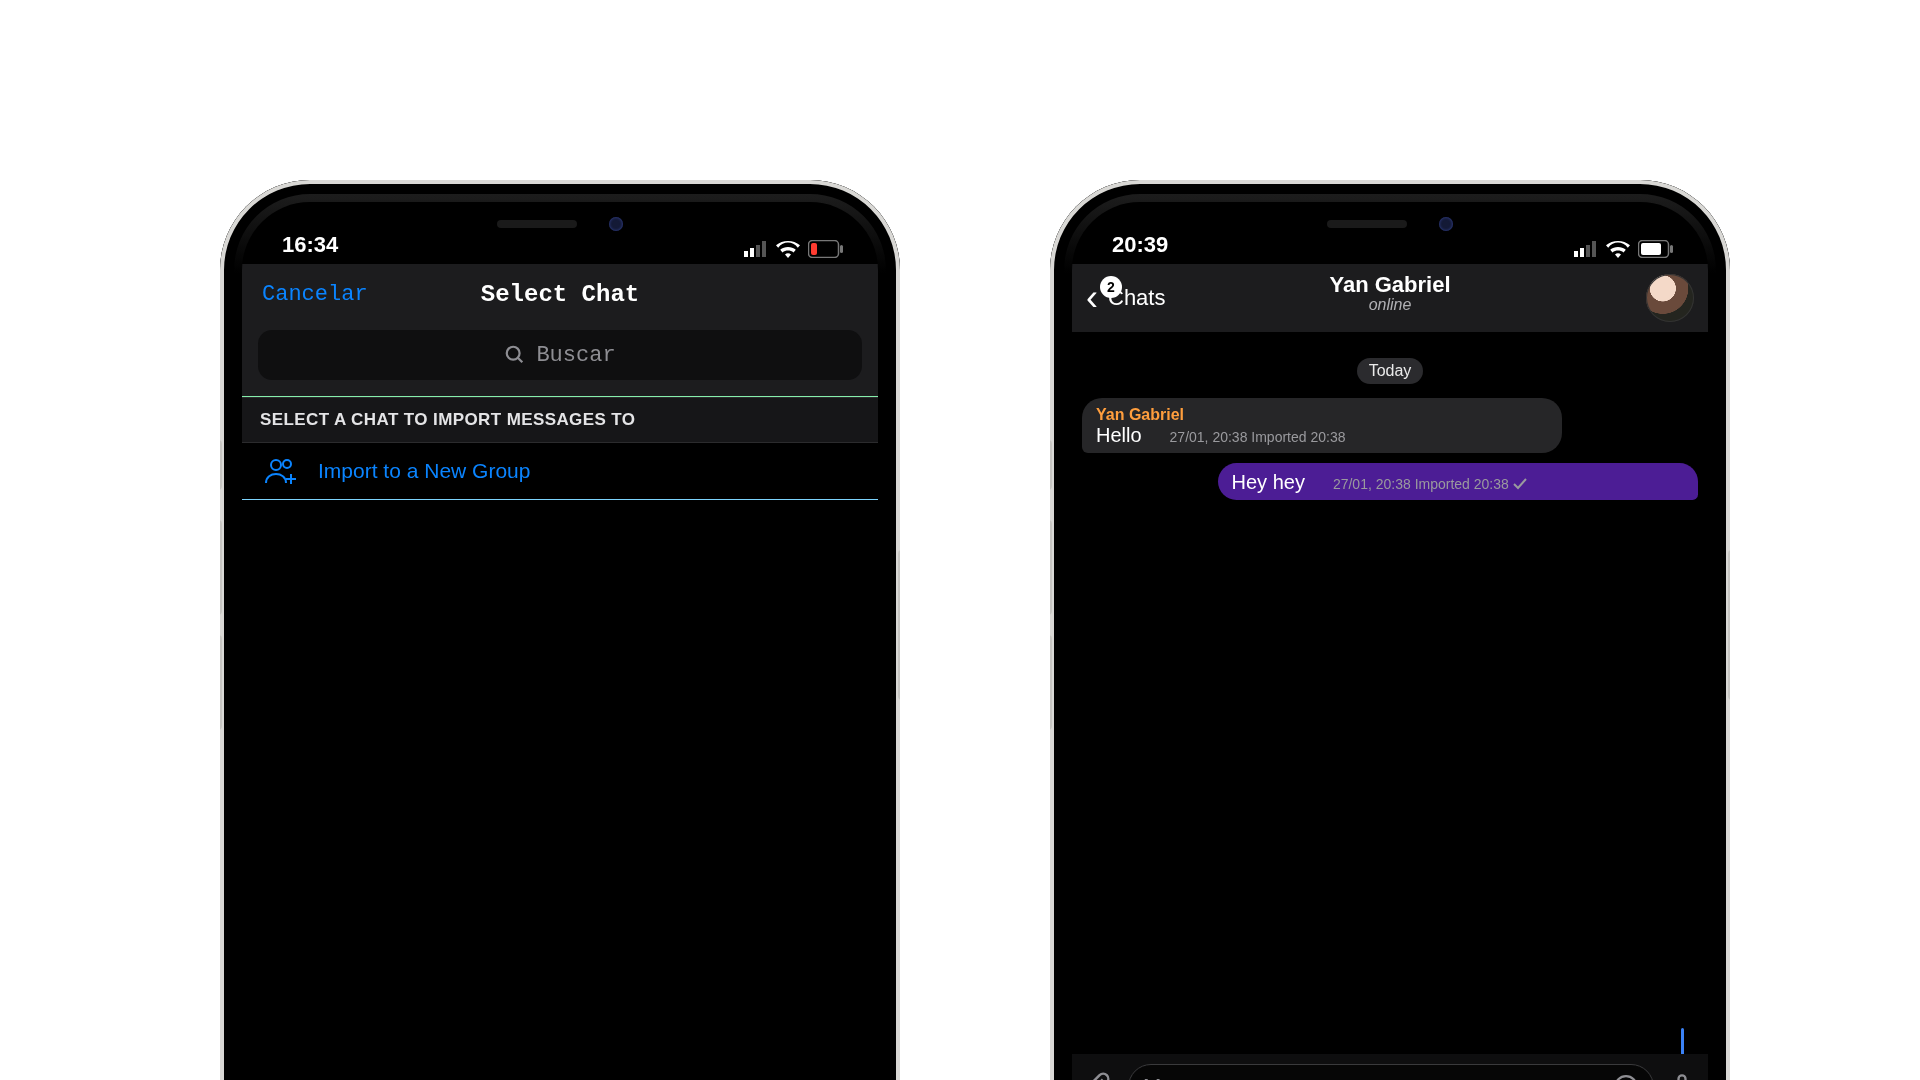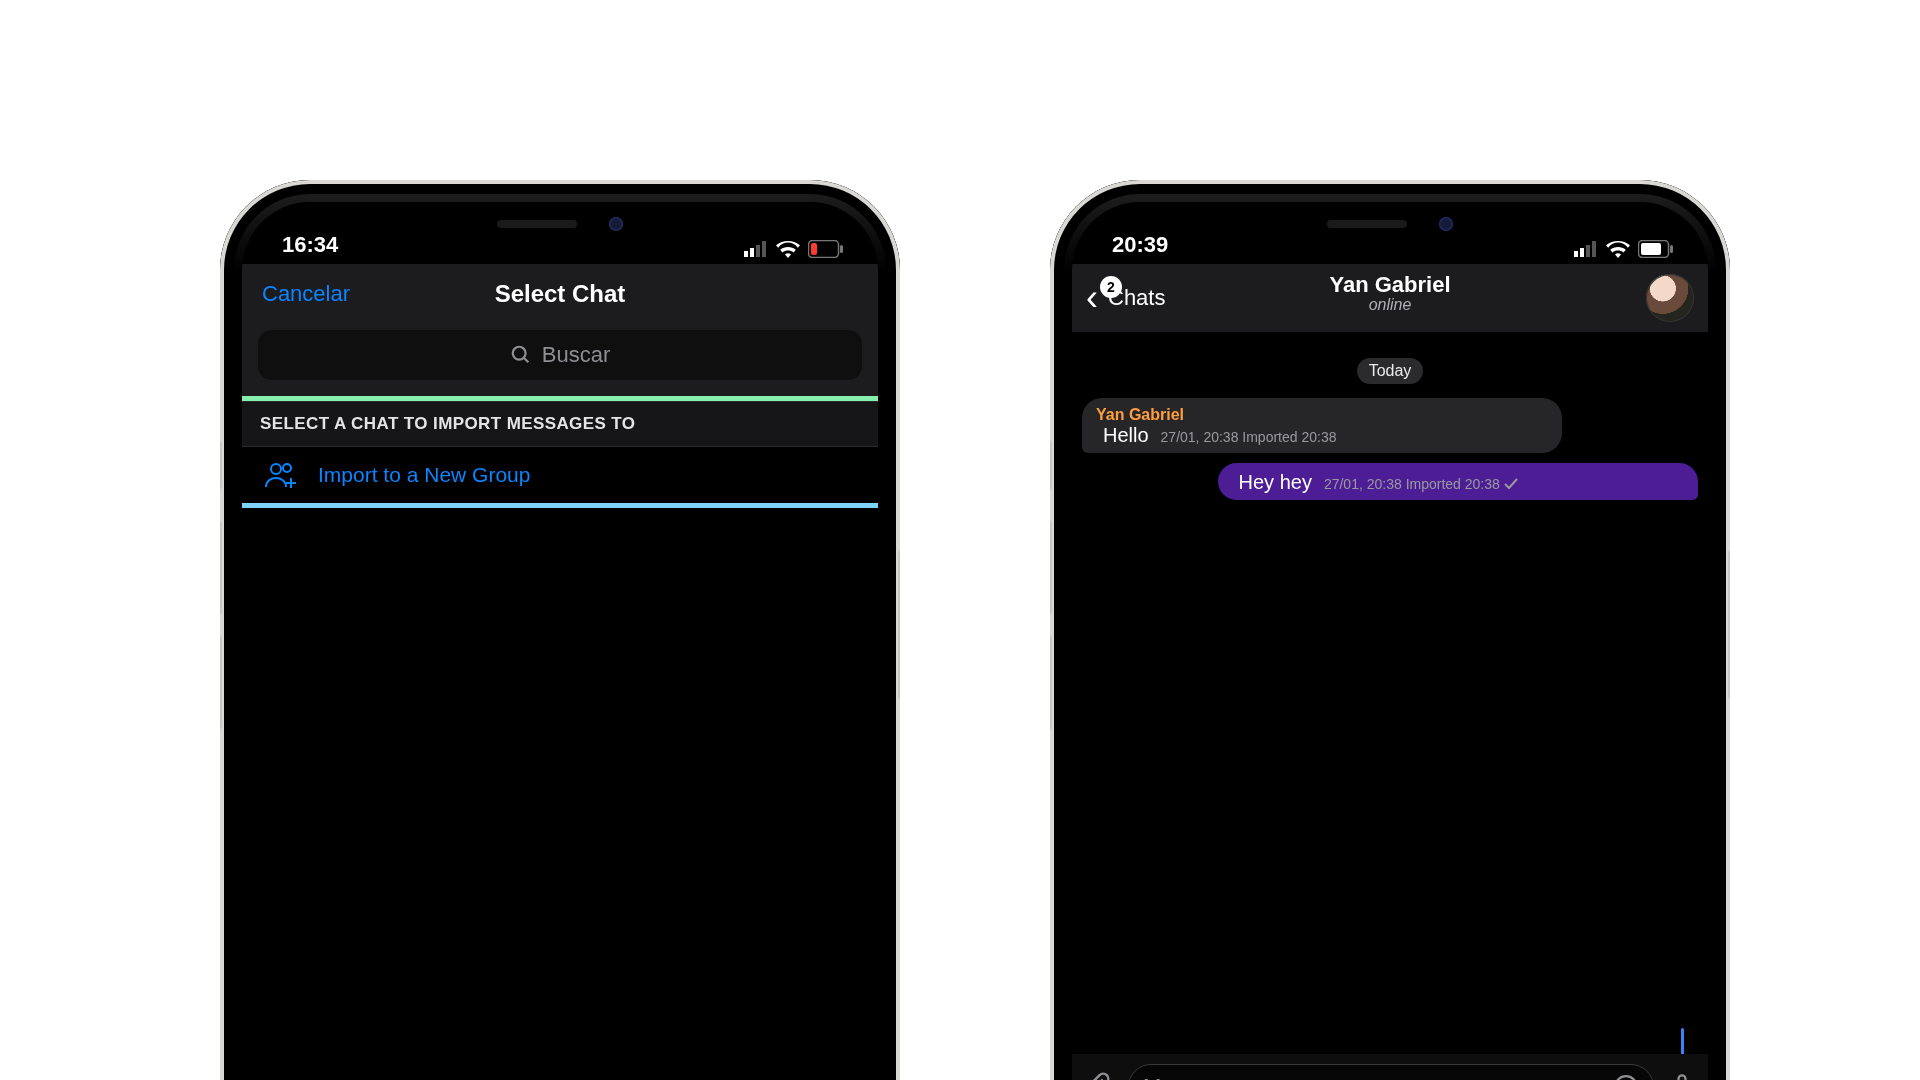--- a/index.html
+++ b/index.html
@@ -65,21 +65,22 @@
     display:flex; align-items:flex-end; justify-content:space-between;
     padding: 0 34px 6px 40px;
     font-weight: 600; font-size: 22px;
   }
   .status-icons { display:flex; align-items:center; gap:8px; }
   .status-icons svg { display:block; }
 
   
   .navbar {
     background:#1c1c1e;
-    border-bottom: 5px solid #86efac;
+    border-bottom: 1px solid #86efac;
+    font-family: Liberation Mono, monospace;
   }
   .navbar-row {
     display:flex; align-items:center; justify-content:center;
     height:60px; position:relative;
   }
   .navbar-title { font-size:24px; font-weight:600; }
   .navbar-left-btn {
     position:absolute; left:20px; top:50%; transform:translateY(-50%);
     color:#0a84ff; font-size:22px;
   }
@@ -97,21 +98,21 @@
     padding:12px 18px;
     font-size:17px; font-weight:700; letter-spacing:0.4px;
     color:#e4e4e6;
     border-top:1px solid #2b2b2d;
     border-bottom:1px solid #2b2b2d;
   }
   .list-row {
     display:flex; align-items:center; gap:20px;
     padding:14px 22px;
     color:#0a84ff; font-size:21px;
-    border-bottom:5px solid #7dd3fc;
+    border-bottom:1px solid #7dd3fc;
   }
   .list-row .icon-slot { width:34px; display:flex; justify-content:center; }
 
   
   .chat-hdr {
     background:#1c1c1e;
     height:68px;
     display:flex; align-items:center;
     padding:0 14px;
     gap:4px;
@@ -151,21 +152,21 @@
     max-width: 78%;
     border-radius: 20px;
     padding: 8px 14px 6px;
     margin-bottom: 10px;
     position: relative;
     font-size:20px;
   }
   .bubble.in  { background:#262628; border-bottom-left-radius:6px; }
   .bubble.out { background:#4c1d95; border-bottom-right-radius:6px; margin-left:auto; }
   .sender { color:#ff9e3d; font-size:16px; font-weight:600; }
-  .msg-line { display:flex; align-items:baseline; gap:12px; flex-wrap:wrap;margin-left:7px;}
+  .msg-line { display:flex; align-items:baseline; gap:28px; flex-wrap:wrap;}
   .msg-text { color:#fff; }
   .meta { color:#9a9a9e; font-size:14px; }
   .meta.out { display:inline-flex; align-items:center; gap:4px;}
 
   .composer {
     position:absolute; left:0; right:0; bottom:0;
     background:#0e0e0f;
     padding:10px 12px 0;
     display:flex; align-items:center; gap:14px;
   }

